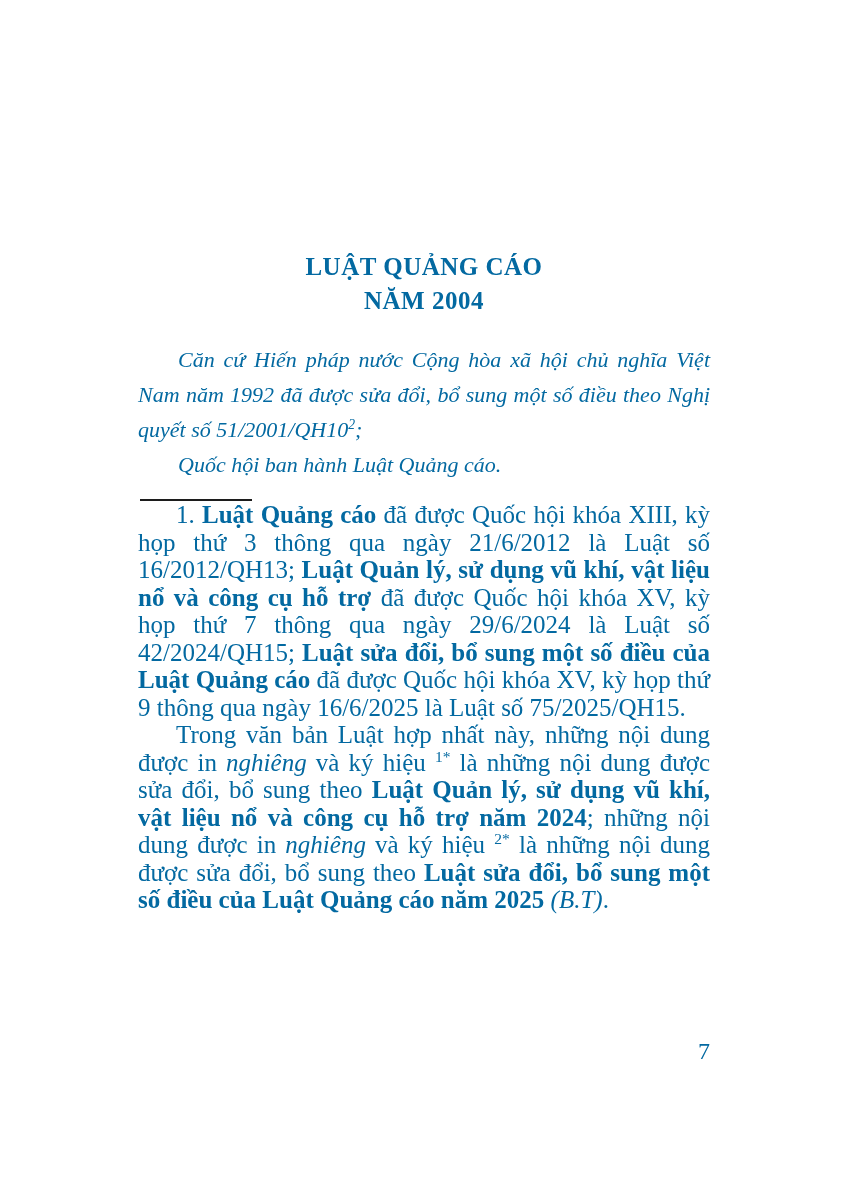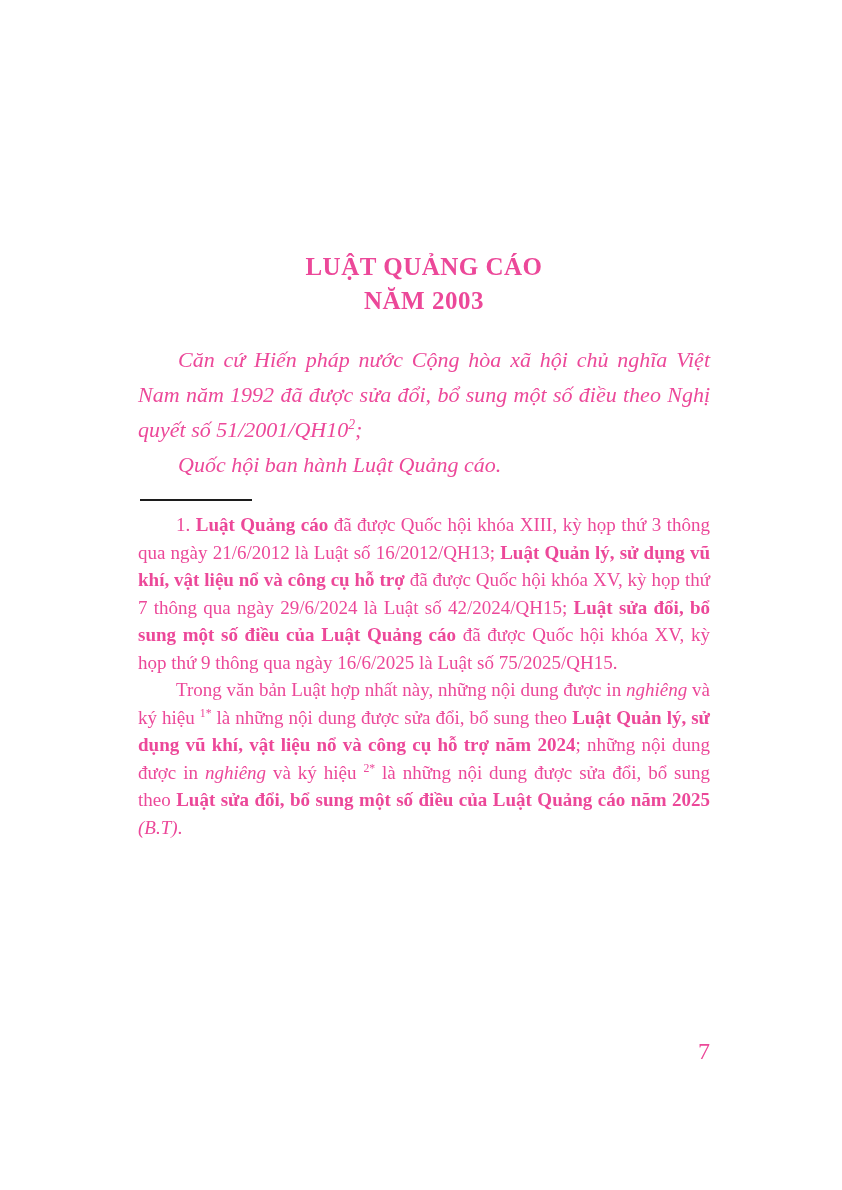--- a/index.html
+++ b/index.html
@@ -5,21 +5,21 @@
   html, body {
     margin: 0;
     padding: 0;
     background: #ffffff;
   }
   .page {
     position: relative;
     width: 842px;
     height: 1190px;
     background: #ffffff;
-    color: #ec4899;
+    color: #0369a1;
     font-family: "Liberation Serif", "DejaVu Serif", serif;
     overflow: hidden;
   }
   .content {
     position: absolute;
     left: 138px;
     top: 0;
     width: 572px;
   }
   .title {
@@ -45,22 +45,21 @@
   .italic { font-style: italic; }
   .bold { font-weight: bold; }
   .footnote-separator {
     margin-top: 17px;
     margin-left: 2px;
     width: 112px;
     height: 0;
     border-top: 2px solid #1c1c1c;
   }
   .footnotes {
-    margin-top: 10px;
-    font-size: 19px;
+    font-size: 25px;
     line-height: 27.5px;
     text-align: justify;
   }
   .footnotes p {
     margin: 0;
     text-indent: 38px;
   }
   sup {
     font-size: 0.62em;
     vertical-align: super;
@@ -76,21 +75,21 @@
   }
 </style>
 </head>
 <body>
 
 <div class="page">
   <div class="content">
 
     <h1 class="title">
       <span class="tline">LUẬT QUẢNG CÁO</span>
-      <span class="tline">NĂM 2003</span>
+      <span class="tline">NĂM 2004</span>
     </h1>
 
     <div class="preamble">
       <p class="italic"><span>Căn cứ Hiến pháp nước Cộng hòa xã hội chủ nghĩa Việt Nam năm 1992 đã được sửa đổi, bổ sung một số điều theo Nghị quyết số 51/2001/QH10</span><sup>2</sup><span>;</span></p>
       <p class="italic">Quốc hội ban hành Luật Quảng cáo.</p>
     </div>
 
     <div class="footnote-separator"></div>
 
     <div class="footnotes">

